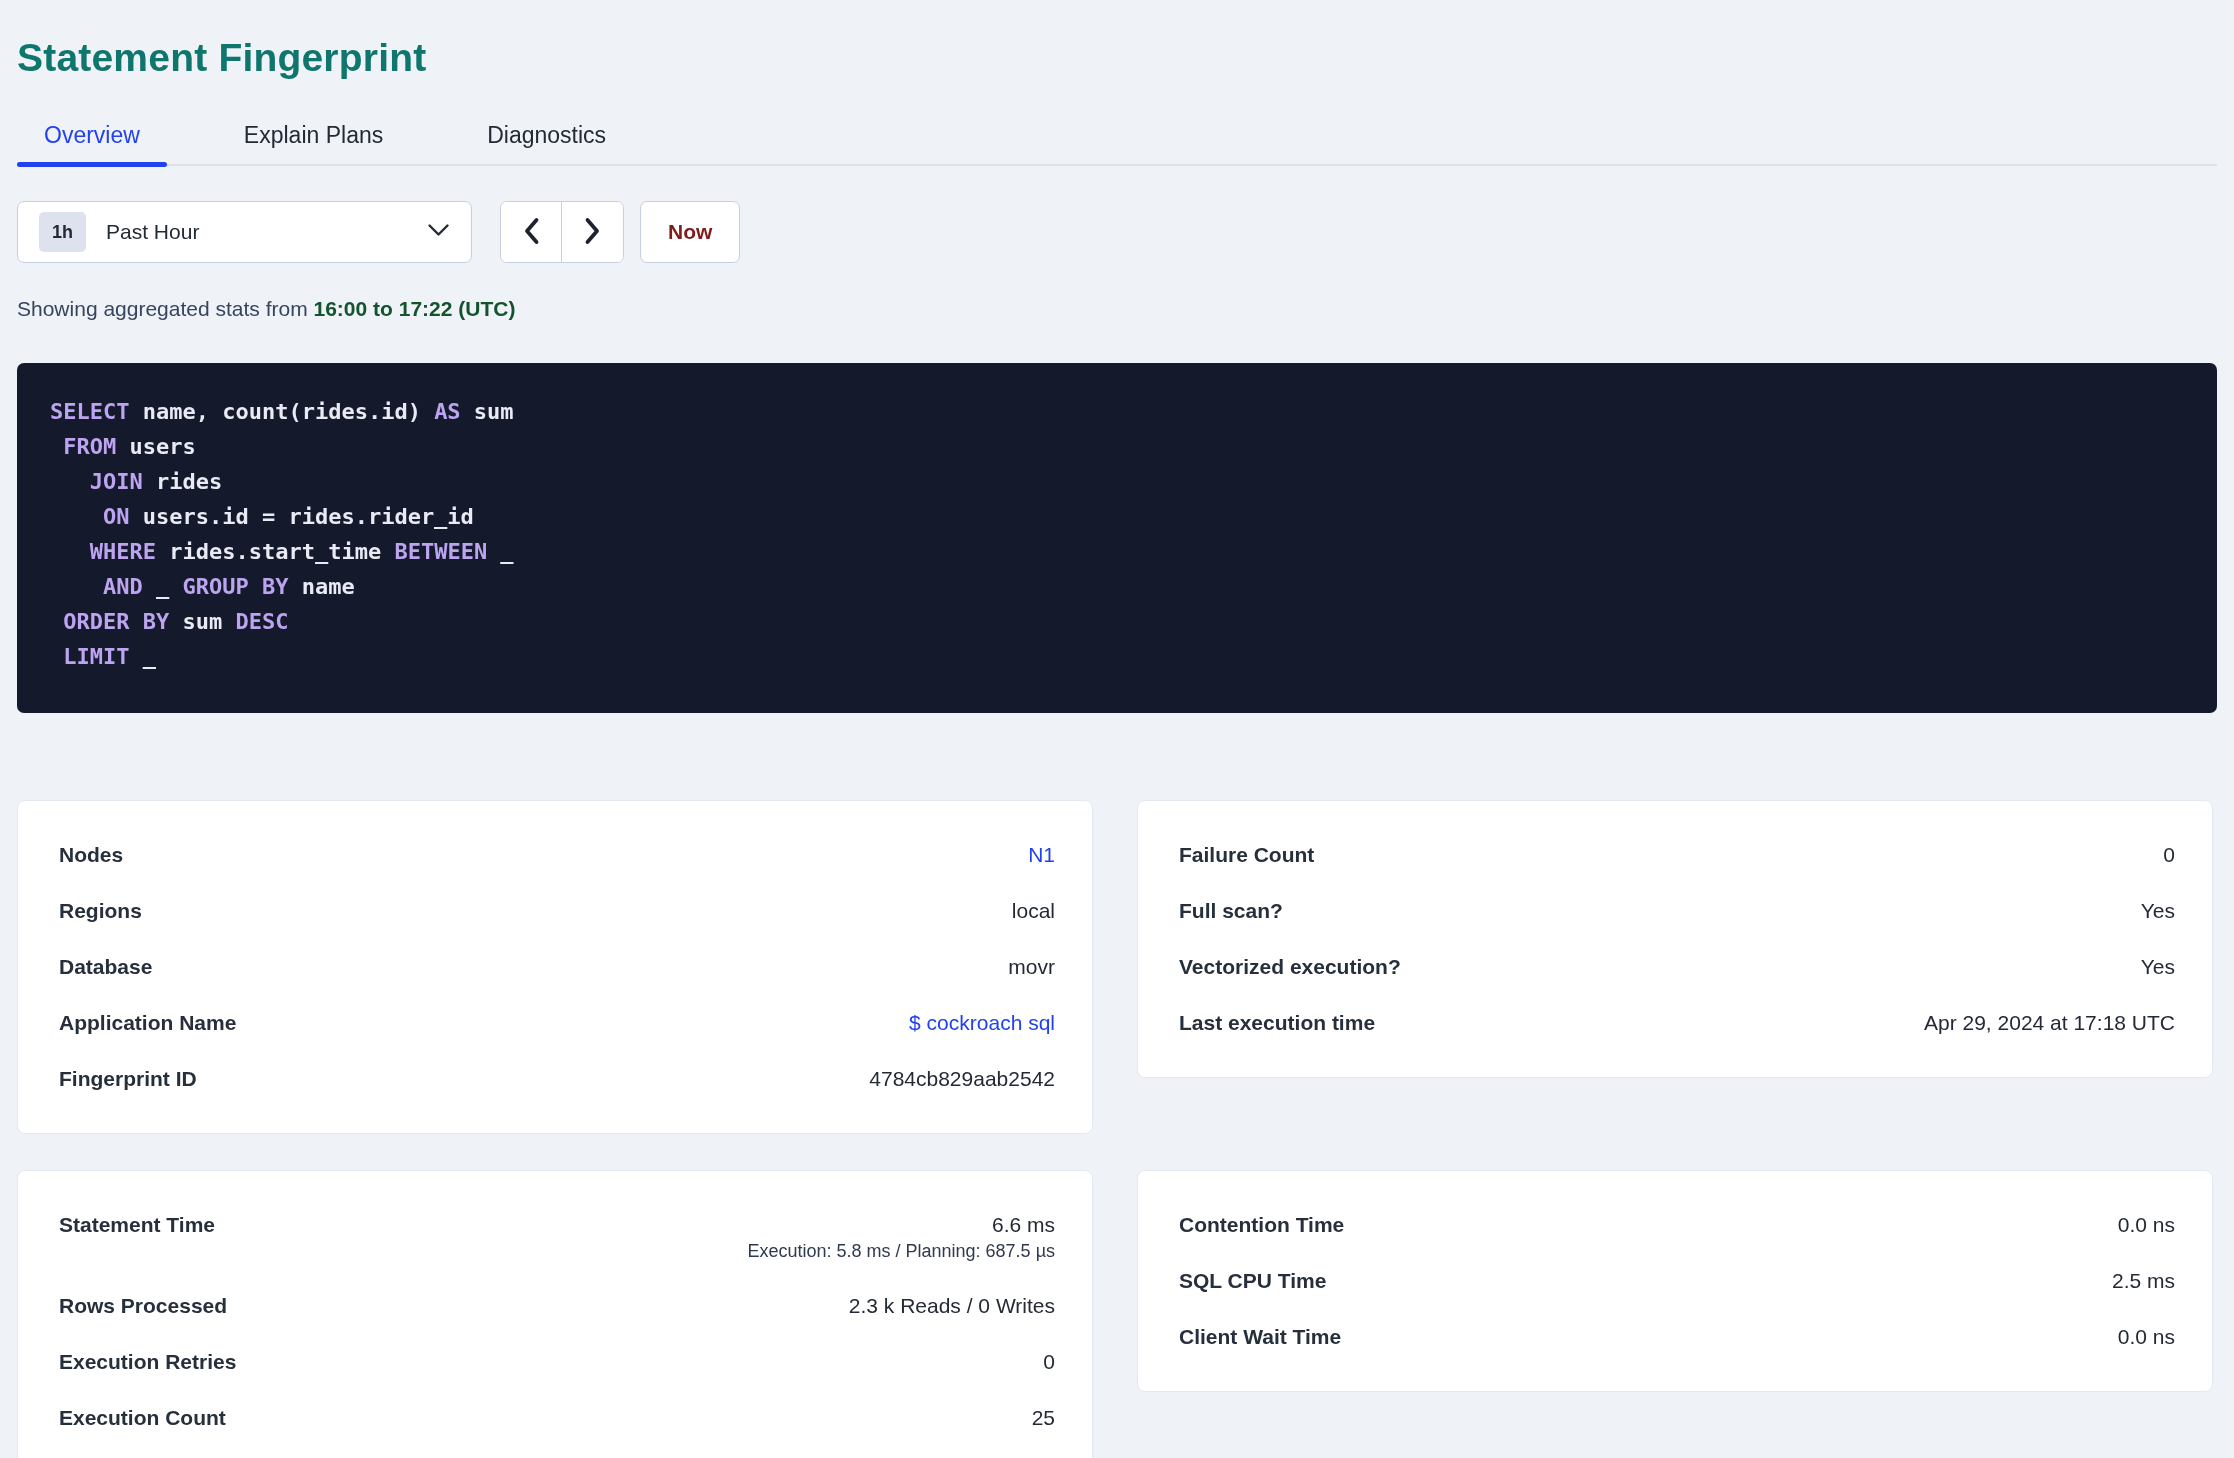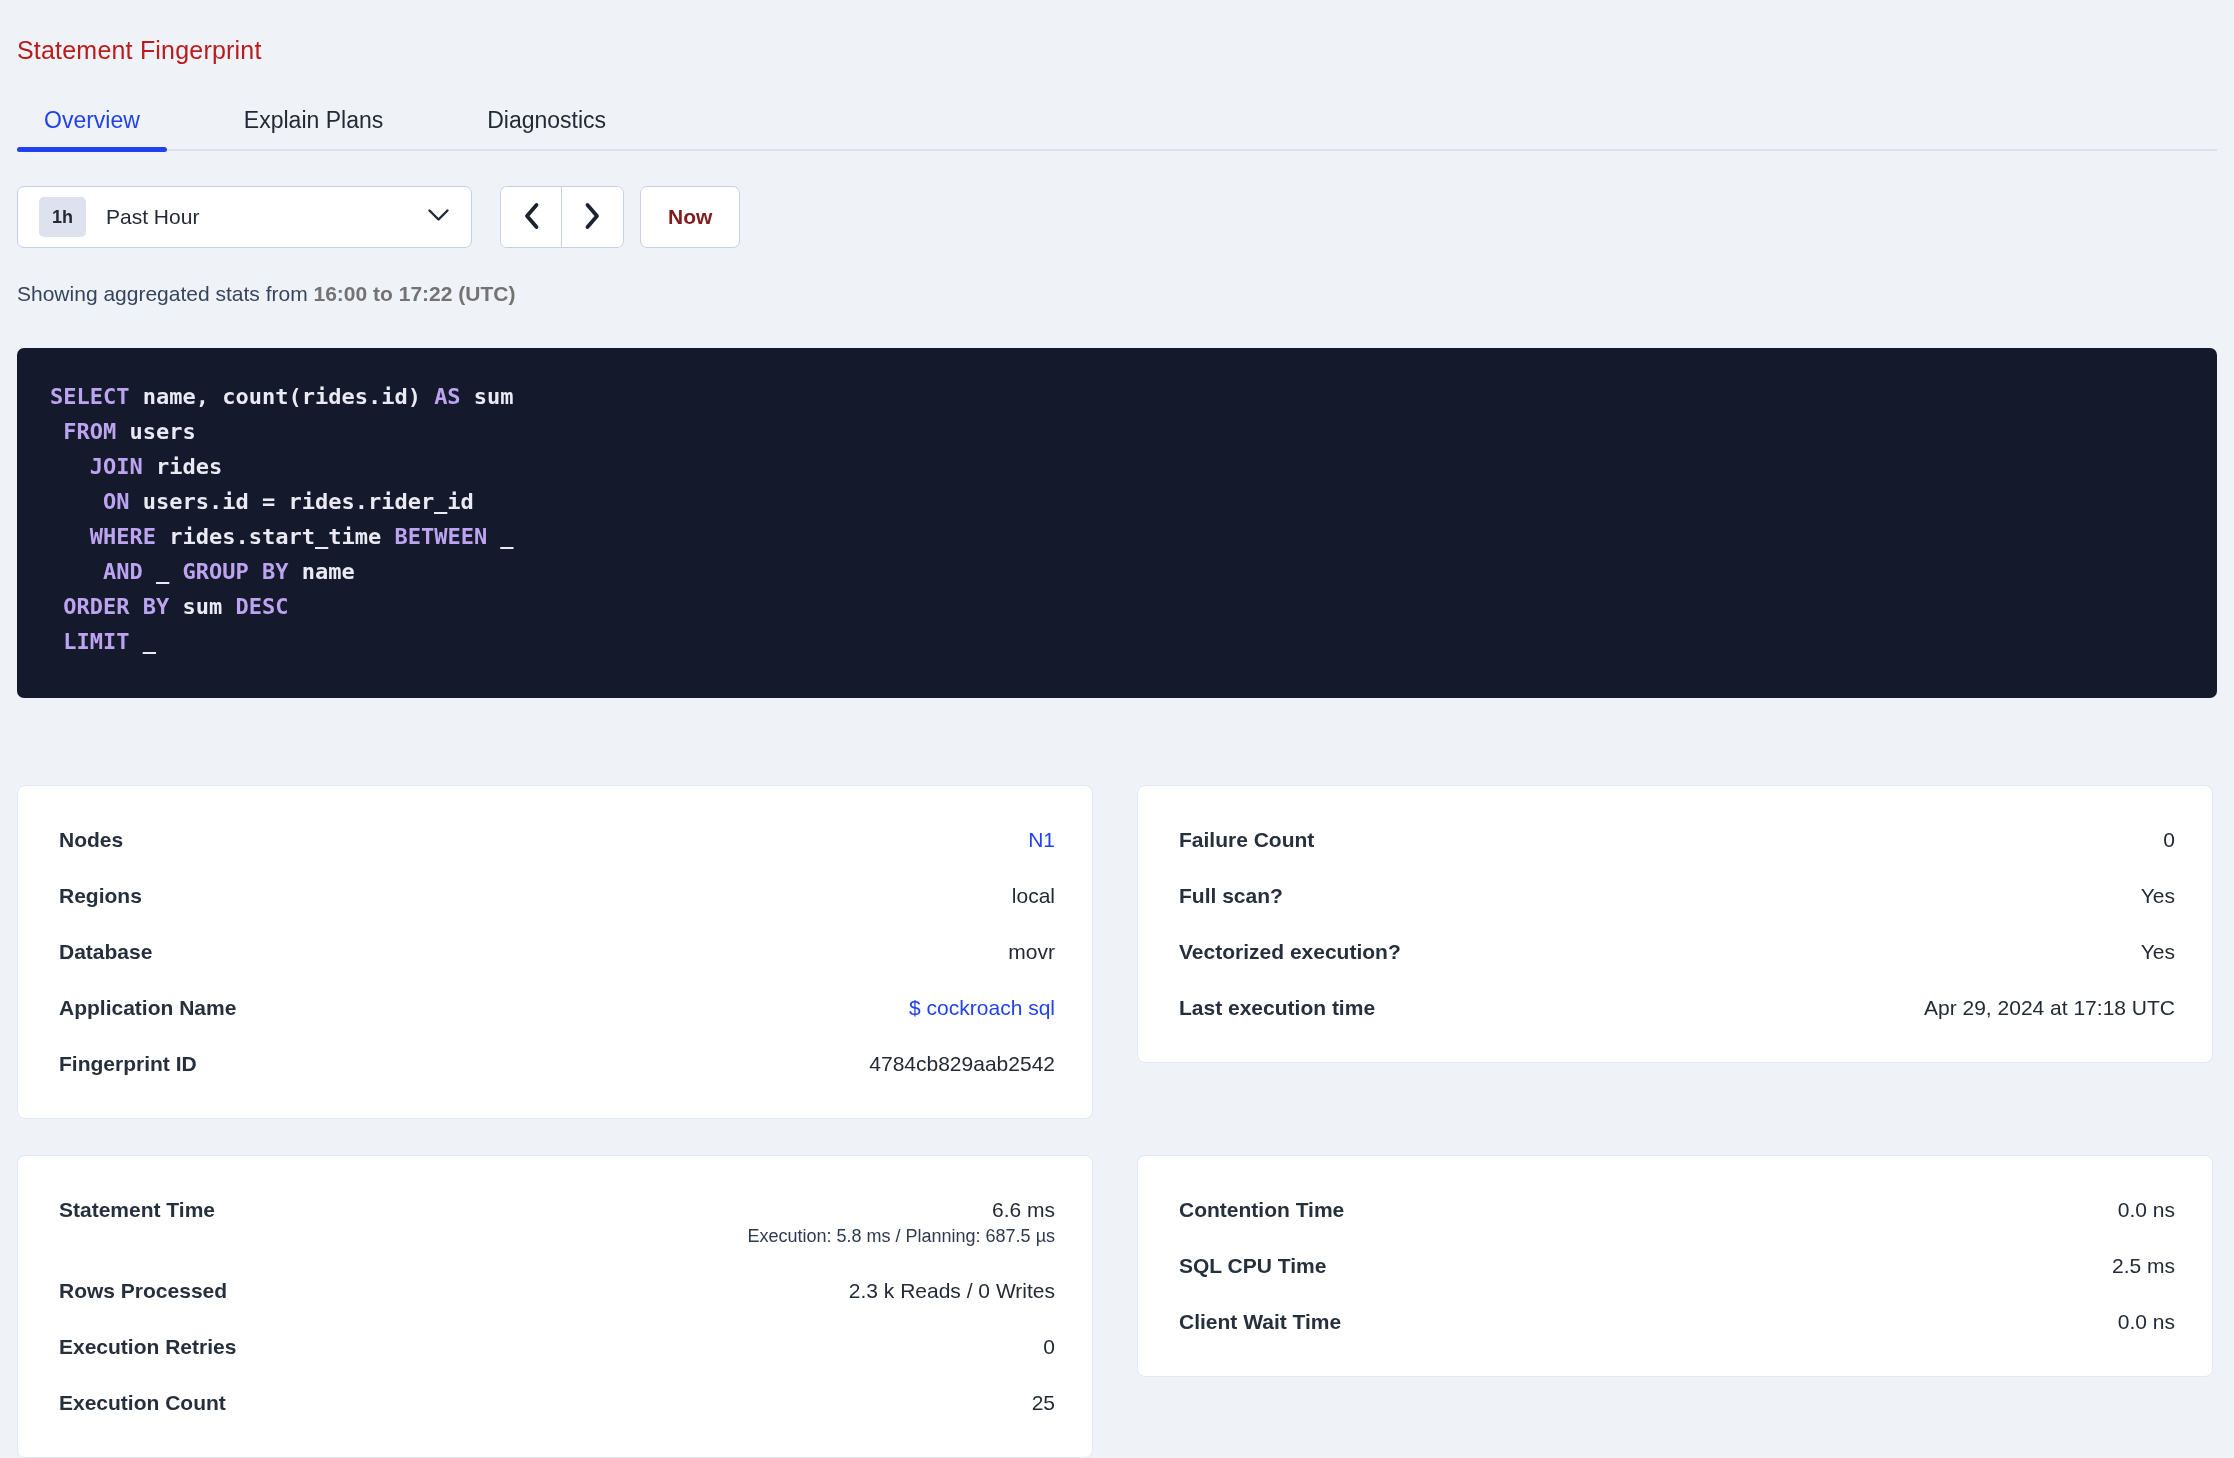--- a/index.html
+++ b/index.html
@@ -4,21 +4,21 @@
 <style>
   * { margin:0; padding:0; box-sizing:border-box; }
   html,body { width:2234px; height:1458px; overflow:hidden; }
   body {
     background:#eff2f7;
     font-family:"Liberation Sans", sans-serif;
     color:#26303c;
   }
   .page { padding:36px 17px 0; }
 
-  h1.page-title { font-size:25px; font-weight:400; color:#b91c1c; letter-spacing:.2px; }
+  h1.page-title { font-size:39px; font-weight:700; color:#0f766e; letter-spacing:.2px; }
 
   
   .tab-bar { display:flex; margin-top:26px; border-bottom:2px solid #dde2ea; }
   .tab {
     padding:16px 27px 15px; font-size:23px; color:#242a35;
     position:relative; cursor:pointer; margin-right:50px; white-space:nowrap;
   }
   .tab.active { color:#2142ee; }
   .tab.active::after {
     content:""; position:absolute; left:0; right:0; bottom:-3px; height:5px;
@@ -46,21 +46,21 @@
   }
   .nav-btn.prev { border-right:1px solid #c8cfe2; }
   .now-btn {
     margin-left:16px; height:62px; padding:0 27px; background:#fff;
     border:1px solid #c8cfe2; border-radius:7px; font-size:21px; font-weight:700;
     color:#7f1d1d; cursor:pointer; font-family:inherit; display:flex; align-items:center;
   }
 
   
   .stats-line { margin-top:34px; font-size:21px; color:#36455f; }
-  .stats-line b { color:#737373; font-weight:700; }
+  .stats-line b { color:#14532d; font-weight:700; }
 
   
   .code {
     margin-top:42px; background:#141a2c; border-radius:7px;
     padding:31px 30px 31px 33px;
     font-family:"DejaVu Sans Mono","Liberation Mono",monospace;
     font-size:22px; line-height:35px; font-weight:700;
     color:#e9eaf4; white-space:pre; height:350px;
   }
   .code .kw { color:#bca4f0; }

